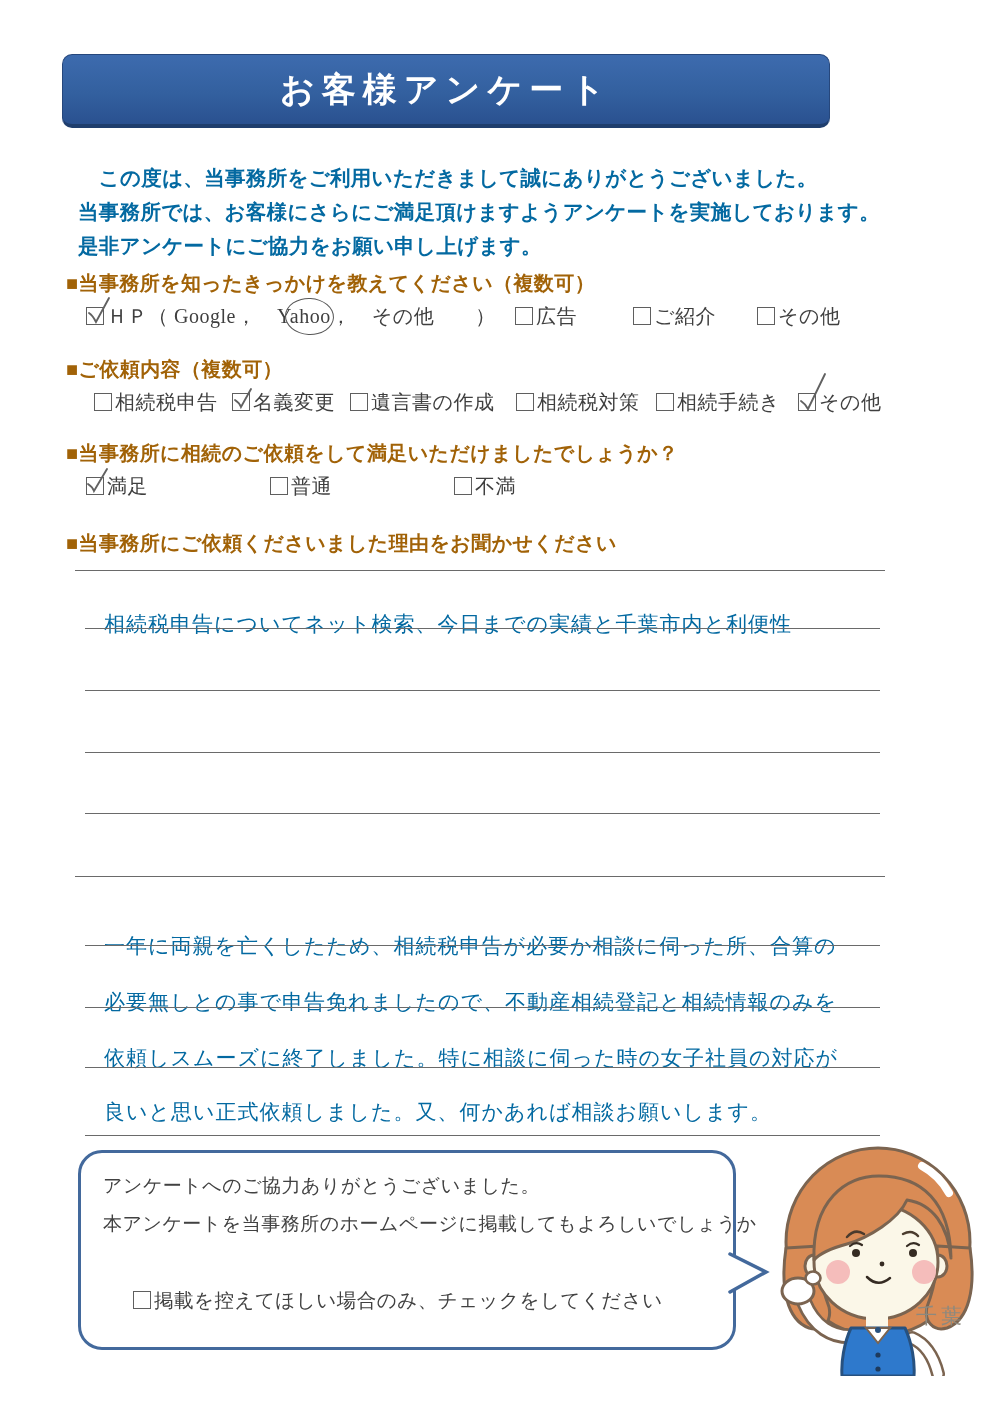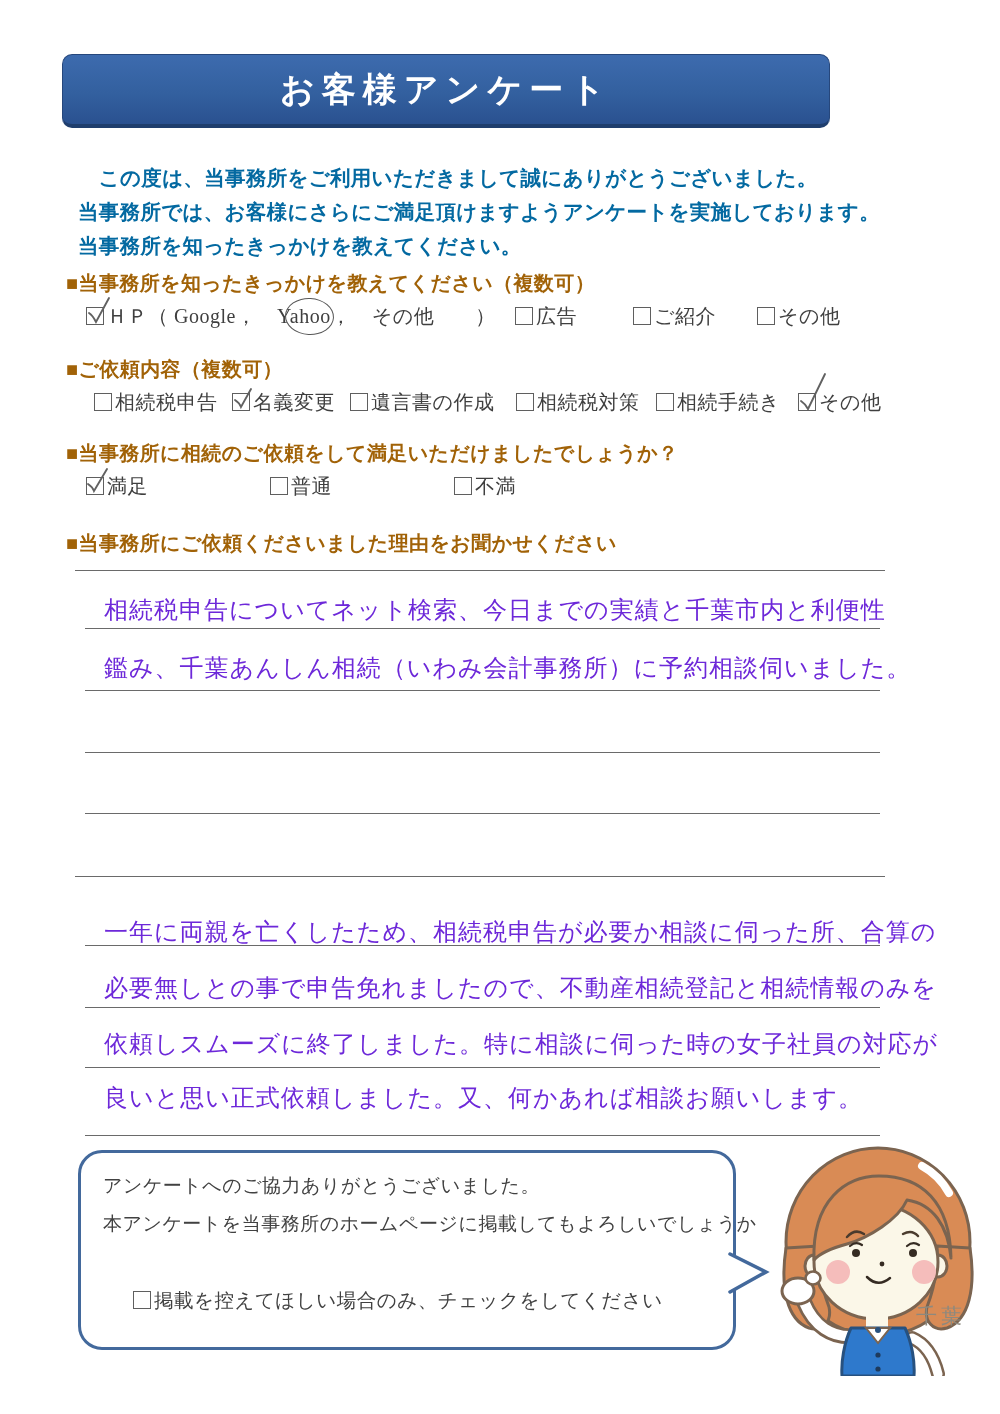--- a/index.html
+++ b/index.html
@@ -41,21 +41,21 @@
   
   .circled{position:relative;display:inline-block;}
   .circled .ring{
     position:absolute;left:8px;top:-7px;width:47px;height:35px;
     border:1.8px solid #585858;border-radius:50%;transform:rotate(3deg);
     pointer-events:none;
   }
   
   .rule{position:absolute;left:85px;width:795px;height:0;border-bottom:1.4px solid #6a6a6a;}
   .rule.wide{left:75px;width:810px;}
-  .ans{position:absolute;left:104px;font-size:24px;color:#6d28d9;letter-spacing:1px;white-space:nowrap;}
+  .ans{position:absolute;left:104px;font-size:21px;color:#0369a1;letter-spacing:1px;white-space:nowrap;margin-top:16px;}
   
   .bubble{
     position:absolute;left:78px;top:1150px;width:658px;height:200px;box-sizing:border-box;
     background:#fff;border:3.5px solid #43699c;border-radius:24px;
   }
   .bubble .bline{position:absolute;left:22px;font-size:19px;color:#414141;letter-spacing:0.5px;white-space:nowrap;}
   .bubble .opt-line{left:52px;font-size:19.5px;}
   .bubble-tail{position:absolute;left:728px;top:1244px;z-index:3;}
   .bubble-tail path{fill:#ffffff;stroke:#43699c;stroke-width:3.5;stroke-linecap:round;}
   
@@ -70,21 +70,21 @@
 
 <div class="page">
 
   <div class="titlebar">
     <h1>お客様アンケート</h1>
   </div>
 
   <div class="intro">
     <div>　この度は、当事務所をご利用いただきまして誠にありがとうございました。</div>
     <div>当事務所では、お客様にさらにご満足頂けますようアンケートを実施しております。</div>
-    <div>当事務所を知ったきっかけを教えてください。</div>
+    <div>是非アンケートにご協力をお願い申し上げます。</div>
   </div>
 
   <div class="qhead" style="top:270px">■当事務所を知ったきっかけを教えてください（複数可）</div>
   <div>
     <span class="opt" style="left:86px;top:303px">
       <span class="cbx checked">
         <svg class="tick tick-hp" width="27" height="32" viewBox="0 0 27 32">
             <path d="M4,17 C7,19 9,22 11,26 L24,2"></path>
           </svg>
       </span><span>ＨＰ（ Google，　</span><span class="circled"><span>Yahoo</span><span class="ring"></span></span><span>，　その他　　）</span>
@@ -144,21 +144,20 @@
     </span>
     <span class="opt" style="left:454px;top:473px">
       <span class="cbx"></span><span>不満</span>
     </span>
   </div>
 
   <div class="qhead" style="top:530px">■当事務所にご依頼くださいました理由をお聞かせください</div>
   <div class="rule wide" style="top:570px"></div>
   <div class="ans" style="top:594px">相続税申告についてネット検索、今日までの実績と千葉市内と利便性</div>
   <div class="rule" style="top:628px"></div>
-  <div class="ans" style="top:652px">鑑み、千葉あんしん相続（いわみ会計事務所）に予約相談伺いました。</div>
   <div class="rule" style="top:690px"></div>
   <div class="rule" style="top:752px"></div>
   <div class="rule" style="top:813px"></div>
 
   <div class="rule wide" style="top:876px"></div>
   <div class="ans" style="top:916px">一年に両親を亡くしたため、相続税申告が必要か相談に伺った所、合算の</div>
   <div class="rule" style="top:945px"></div>
   <div class="ans" style="top:972px">必要無しとの事で申告免れましたので、不動産相続登記と相続情報のみを</div>
   <div class="rule" style="top:1007px"></div>
   <div class="ans" style="top:1028px">依頼しスムーズに終了しました。特に相談に伺った時の女子社員の対応が</div>

